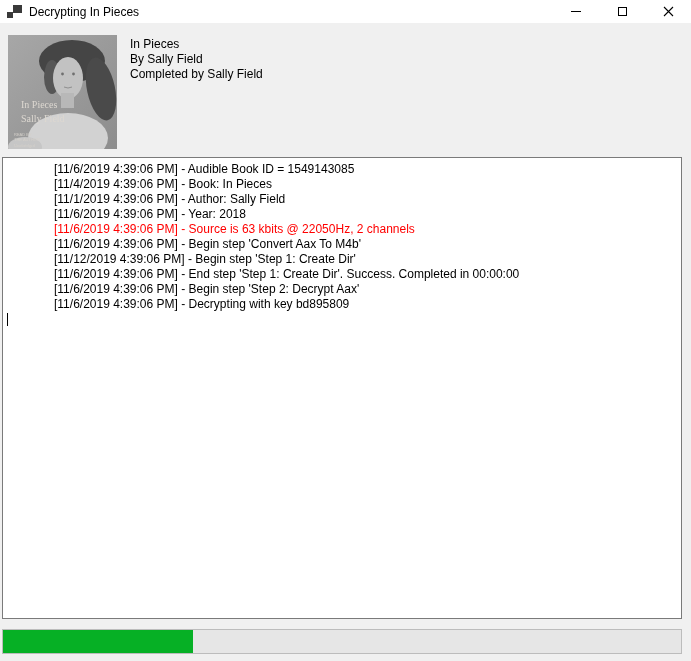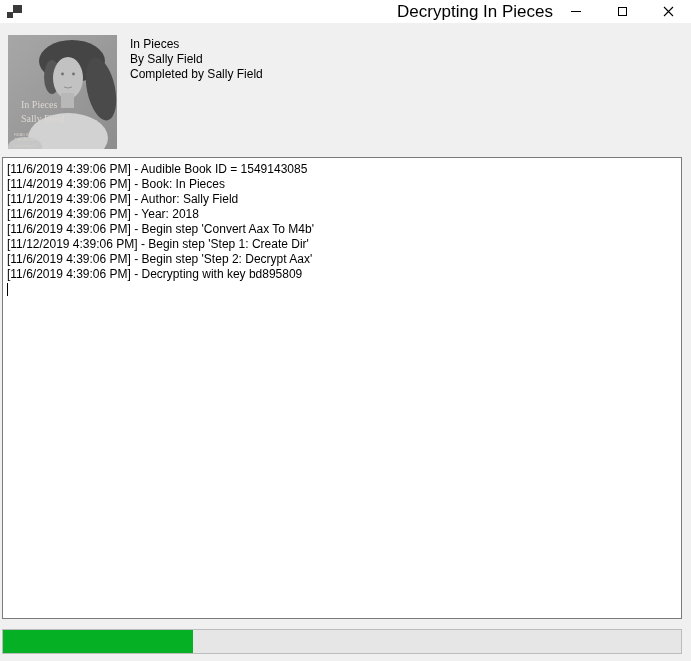--- a/index.html
+++ b/index.html
@@ -15,23 +15,22 @@
   .titlebar{
     position:absolute;left:0;top:0;width:691px;height:23px;
     background:#ffffff;display:flex;align-items:center;
   }
   .app-icon{
     position:relative;width:15px;height:15px;margin-left:7px;flex:0 0 auto;
   }
   .app-icon .sq-big{position:absolute;left:6px;top:1px;width:9px;height:8px;background:#3a3a3a;}
   .app-icon .sq-small{position:absolute;left:0px;top:8px;width:6px;height:6px;background:#3a3a3a;}
   .titlebar-title{
-    margin-left:7px;font-size:17px;color:#000;white-space:nowrap;
+    margin-left:7px;font-size:12px;color:#000;white-space:nowrap;
     flex:1 1 auto;
-    text-align:right;
   }
   .caption-buttons{display:flex;height:23px;flex:0 0 auto;}
   .cap-btn{
     width:46px;height:23px;display:flex;align-items:center;justify-content:center;
     background:transparent;border:none;padding:0;cursor:default;
   }
   .glyph-min{width:10px;height:1px;background:#000;}
   .glyph-max{width:9px;height:9px;border:1px solid #000;box-sizing:border-box;}
   
   .cover{
@@ -43,21 +42,21 @@
     font-size:12px;line-height:15px;color:#000;
   }
   
   .log-box{
     position:absolute;left:2px;top:157px;width:680px;height:462px;
     box-sizing:border-box;background:#ffffff;border:1px solid #7a7a7a;
     padding:4px 3px 0 4px;overflow:hidden;
     font-size:12px;line-height:15px;color:#000;
     cursor:text;
   }
-  .log-line{white-space:nowrap;}
+  .log-line{white-space:nowrap;margin-left:47px;}
   .caret{
     display:inline-block;width:1px;height:13px;background:#000;
     vertical-align:text-bottom;margin-top:1px;
   }
   
   .progress{
     position:absolute;left:2px;top:629px;width:680px;height:25px;
     box-sizing:border-box;background:#e6e6e6;border:1px solid #bcbcbc;
   }
   .progress-fill{height:100%;background:#06b025;}
@@ -124,22 +123,24 @@
     <div>By Sally Field</div>
     <div>Completed by Sally Field</div>
   </div>
 
   <div class="log-box">
     <div>
         <div class="log-line">[11/6/2019 4:39:06 PM] - Audible Book ID = 1549143085</div>
         <div class="log-line">[11/4/2019 4:39:06 PM] - Book: In Pieces</div>
         <div class="log-line">[11/1/2019 4:39:06 PM] - Author: Sally Field</div>
         <div class="log-line">[11/6/2019 4:39:06 PM] - Year: 2018</div>
+        <div class="log-line" style="color: rgb(255, 0, 0);">[11/6/2019 4:39:06 PM] - Source is 63 kbits @ 22050Hz, 2 channels</div>
         <div class="log-line">[11/6/2019 4:39:06 PM] - Begin step 'Convert Aax To M4b'</div>
         <div class="log-line">[11/12/2019 4:39:06 PM] - Begin step 'Step 1: Create Dir'</div>
+        <div class="log-line">[11/6/2019 4:39:06 PM] - End step 'Step 1: Create Dir'. Success. Completed in 00:00:00</div>
         <div class="log-line">[11/6/2019 4:39:06 PM] - Begin step 'Step 2: Decrypt Aax'</div>
         <div class="log-line">[11/6/2019 4:39:06 PM] - Decrypting with key bd895809</div>
       </div>
     <div><span class="caret"></span></div>
   </div>
 
   <div class="progress">
     <div class="progress-fill" style="width: 28%; background: rgb(6, 176, 37);"></div>
   </div>
 

